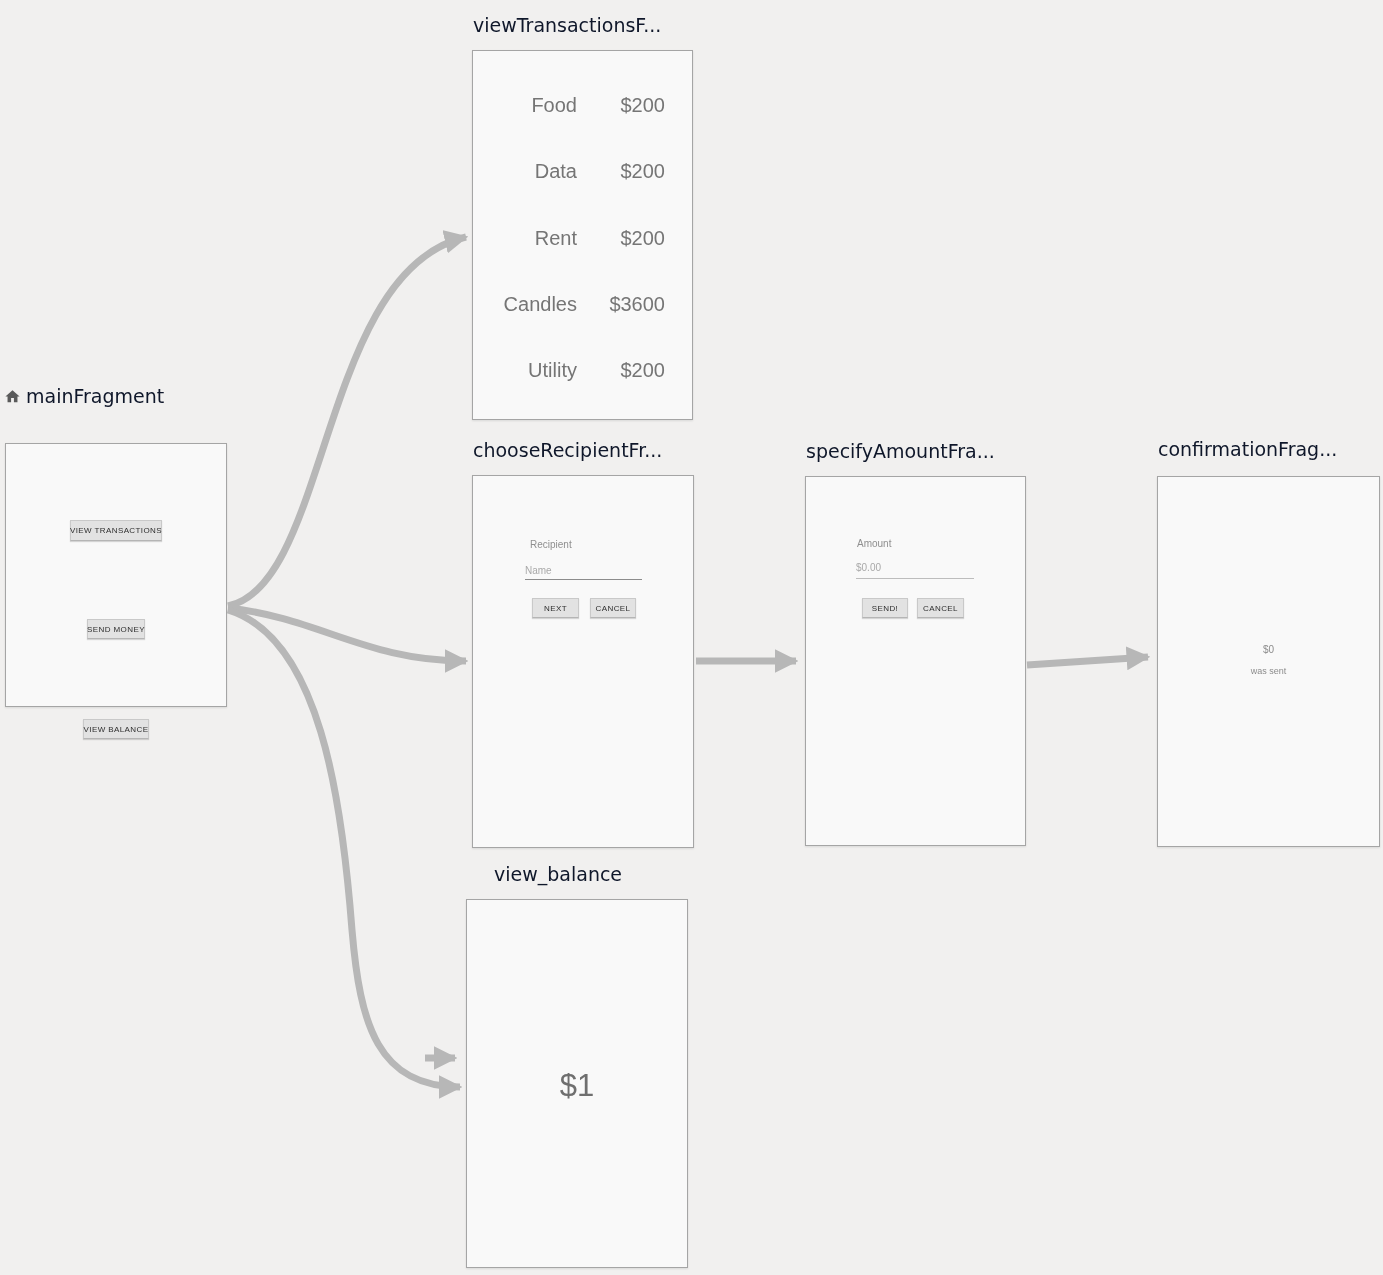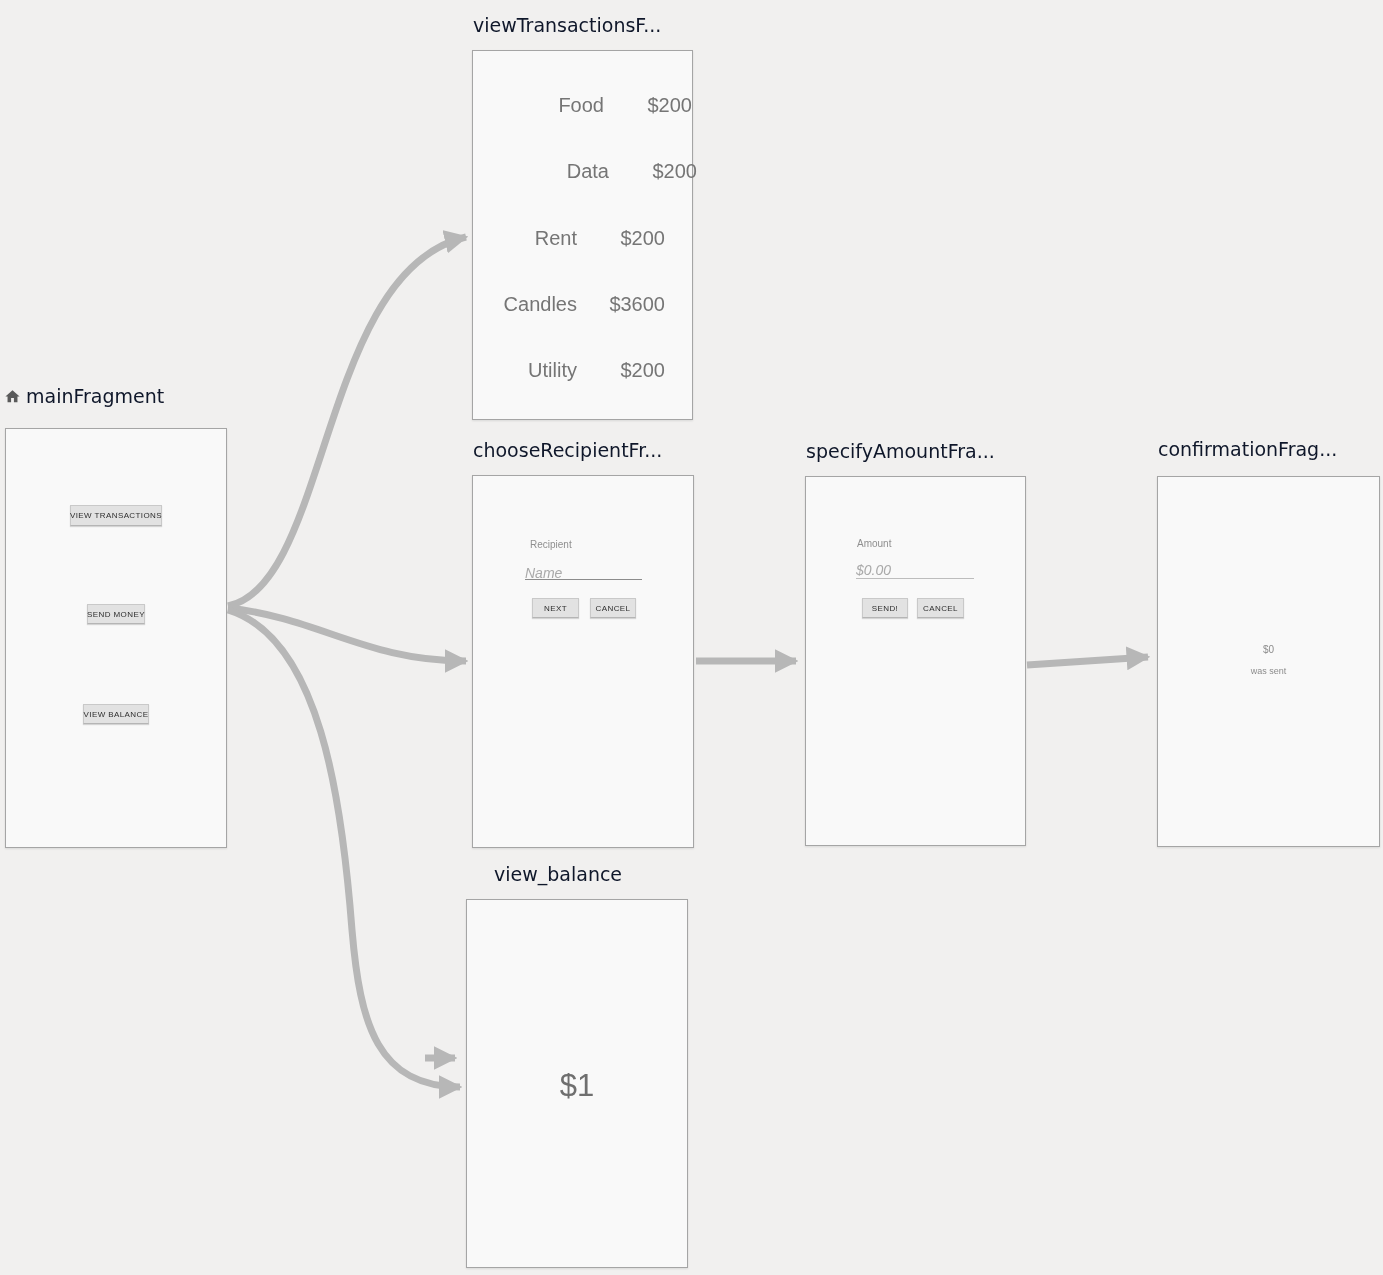--- a/index.html
+++ b/index.html
@@ -47,21 +47,21 @@
   .tx-row { position: absolute; width: 100%; height: 20px; }
   .tx-label {
     position: absolute; right: 115px; top: 0;
     font-size: 20px; color: #757575; text-align: right;
   }
   .tx-amount {
     position: absolute; right: 27px; top: 0;
     font-size: 20px; color: #757575; text-align: right;
   }
   .field-label { position: absolute; font-size: 10px; color: #8f8f8f; }
-  .field-hint  { position: absolute; font-size: 14px; color: #a9a9a9; font-style: italic; }
+  .field-hint  { position: absolute; font-size: 10px; color: #a9a9a9; }
   .field-line  { position: absolute; height: 0; border-bottom: 1.5px solid #8c8c8c; }
   .field-line.light { border-bottom: 1px solid #bdbdbd; }
   .confirm-text { position: absolute; width: 100%; text-align: center; color: #8c8c8c; }
   .balance-text {
     position: absolute; width: 100%; text-align: center;
     font-size: 31px; color: #6f6f6f;
   }
   svg.arrows { position: absolute; left: 0; top: 0; pointer-events: none; }
   svg.arrows path { pointer-events: stroke; }
 </style>
@@ -83,35 +83,35 @@
     <path d="M 696 661 L 796 661" fill="none" stroke="#b7b7b7" stroke-width="7" marker-end="url(#arr)"></path>
     <path d="M 1027 665 L 1148 657" fill="none" stroke="#b7b7b7" stroke-width="7" marker-end="url(#arr)"></path>
   </svg>
 
   <div class="frag-title" style="left:4px; top:385px;">
     <svg width="17" height="17" viewBox="0 0 24 24">
       <path d="M10 20v-6h4v6h5v-8h3L12 3 2 12h3v8z" fill="#5a5a5a"></path>
     </svg>
     <span>mainFragment</span>
   </div>
-  <div class="card" style="left:5px; top:428px; width:222px; height:420px;">
+  <div class="card" style="left:5px; top:443px; width:222px; height:264px;">
     <div class="btn center-x" style="top:76px; width:92px; height:21px;">VIEW TRANSACTIONS</div>
     <div class="btn center-x" style="top:175px; width:58px; height:20px;">SEND MONEY</div>
     <div class="btn center-x" style="top:275px; width:66px; height:20px;">VIEW BALANCE</div>
   </div>
 
   <div class="frag-title" style="left:473px; top:14px;">
     <span>viewTransactionsF...</span>
   </div>
   <div class="card" style="left:472px; top:50px; width:221px; height:370px;">
-    <div class="tx-row" style="top:43px;padding-left:27px;">
+    <div class="tx-row" style="top:43px;">
       <span class="tx-label">Food</span>
       <span class="tx-amount">$200</span>
     </div>
-    <div class="tx-row" style="top:109px;padding-left:32px;">
+    <div class="tx-row" style="top:109px;">
       <span class="tx-label">Data</span>
       <span class="tx-amount">$200</span>
     </div>
     <div class="tx-row" style="top:176px;">
       <span class="tx-label">Rent</span>
       <span class="tx-amount">$200</span>
     </div>
     <div class="tx-row" style="top:242px;">
       <span class="tx-label">Candles</span>
       <span class="tx-amount">$3600</span>

